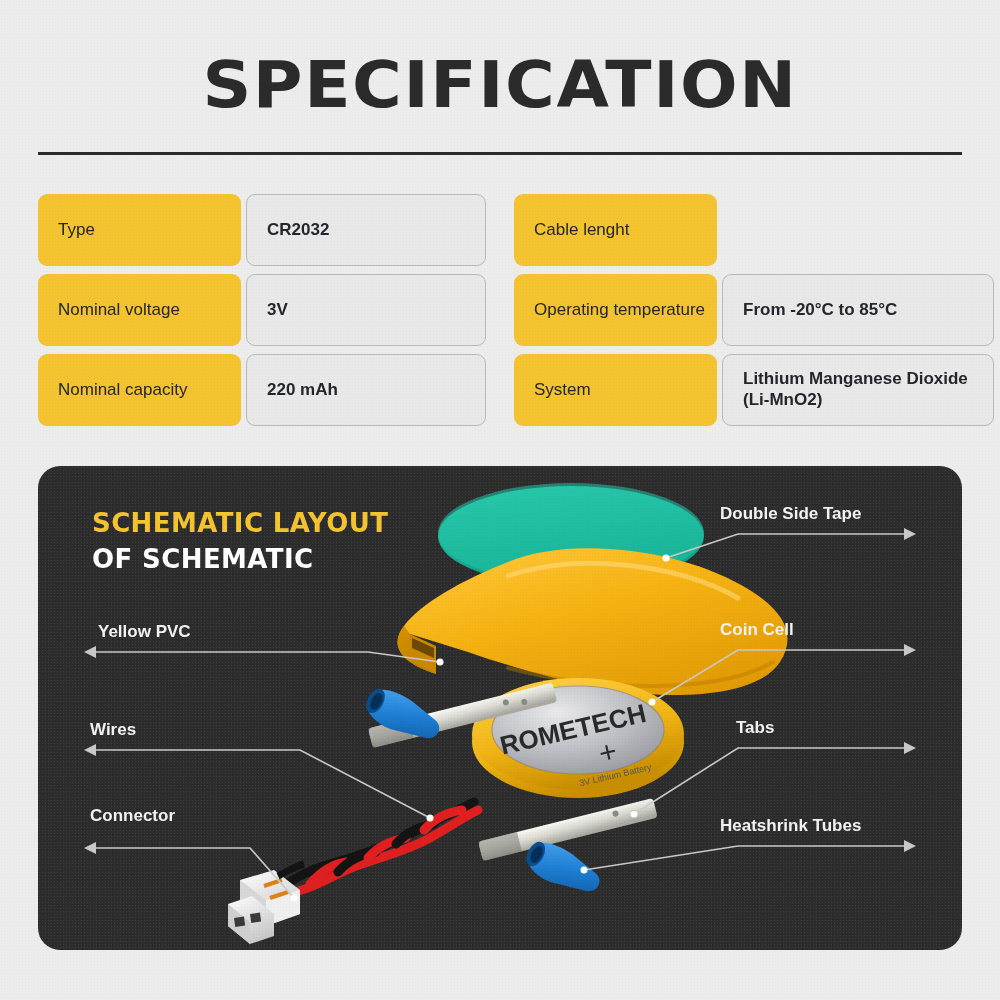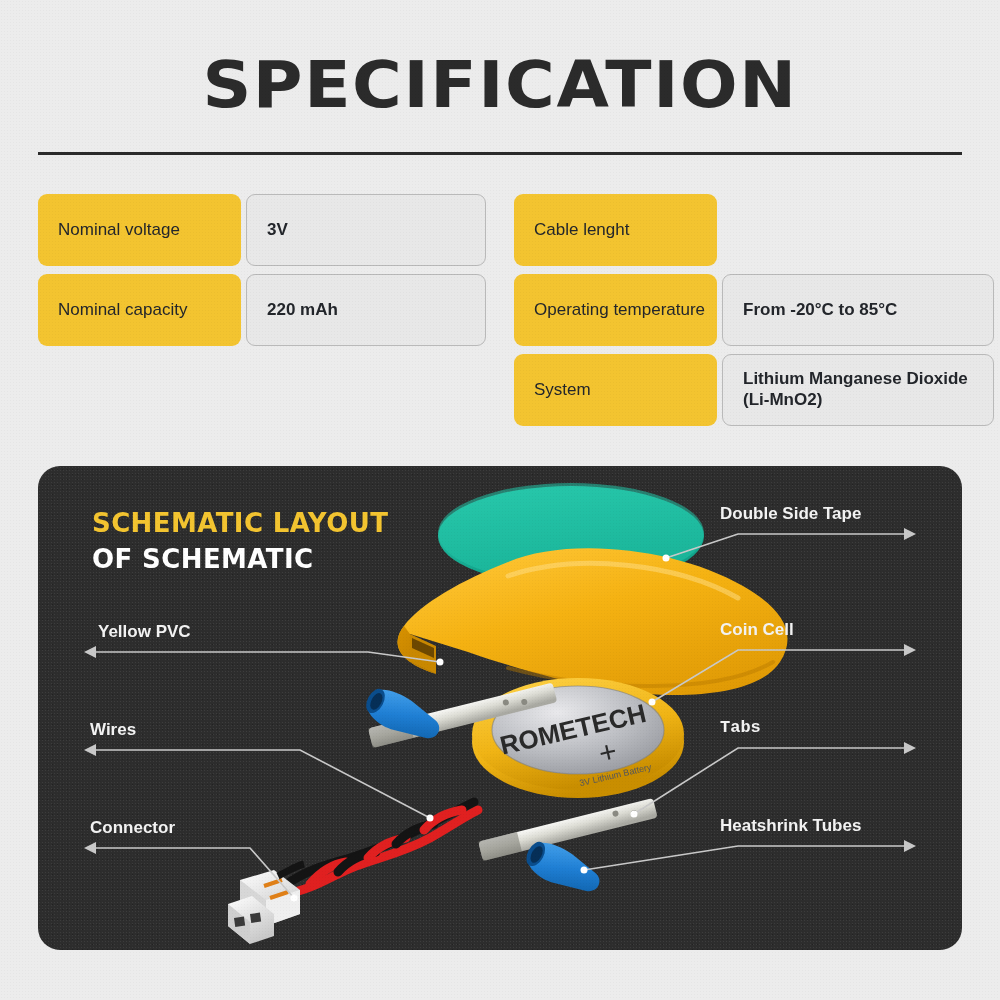--- a/index.html
+++ b/index.html
@@ -93,20 +93,24 @@
 
 <div class="header">
   <div class="title">SPECIFICATION</div>
   <div class="rule"></div>
 </div>
 
 <div class="spec-grid">
 
   <div class="spec-col left">
     <div class="spec-row">
+      <div class="cell-label">Type</div>
+      <div class="cell-value">CR2032</div>
+    </div>
+    <div class="spec-row">
       <div class="cell-label">Nominal voltage</div>
       <div class="cell-value">3V</div>
     </div>
     <div class="spec-row">
       <div class="cell-label">Nominal capacity</div>
       <div class="cell-value">220 mAh</div>
     </div>
   </div>
 
   <div class="spec-col right">
@@ -293,31 +297,31 @@
     <div class="l2">OF SCHEMATIC</div>
   </div>
 
   <div class="callout">
     <div class="c-label" style="left:60px;top:156px;">Yellow PVC</div>
   </div>
   <div class="callout">
     <div class="c-label" style="left:52px;top:254px;">Wires</div>
   </div>
   <div class="callout">
-    <div class="c-label" style="left:52px;top:352px;">Connector</div>
+    <div class="c-label" style="left:52px;top:340px;">Connector</div>
   </div>
 
   <div class="callout">
     <div class="c-label" style="left:682px;top:38px;text-align:right;">Double Side Tape</div>
   </div>
   <div class="callout">
     <div class="c-label" style="left:682px;top:154px;">Coin Cell</div>
   </div>
   <div class="callout">
-    <div class="c-label" style="left:682px;top:252px;font-family:Liberation Mono, monospace;">Tabs</div>
+    <div class="c-label" style="left:698px;top:252px;">Tabs</div>
   </div>
   <div class="callout">
     <div class="c-label" style="left:682px;top:350px;">Heatshrink Tubes</div>
   </div>
 
 </div>
 
 <div class="noise"></div>
 
 </body></html>

